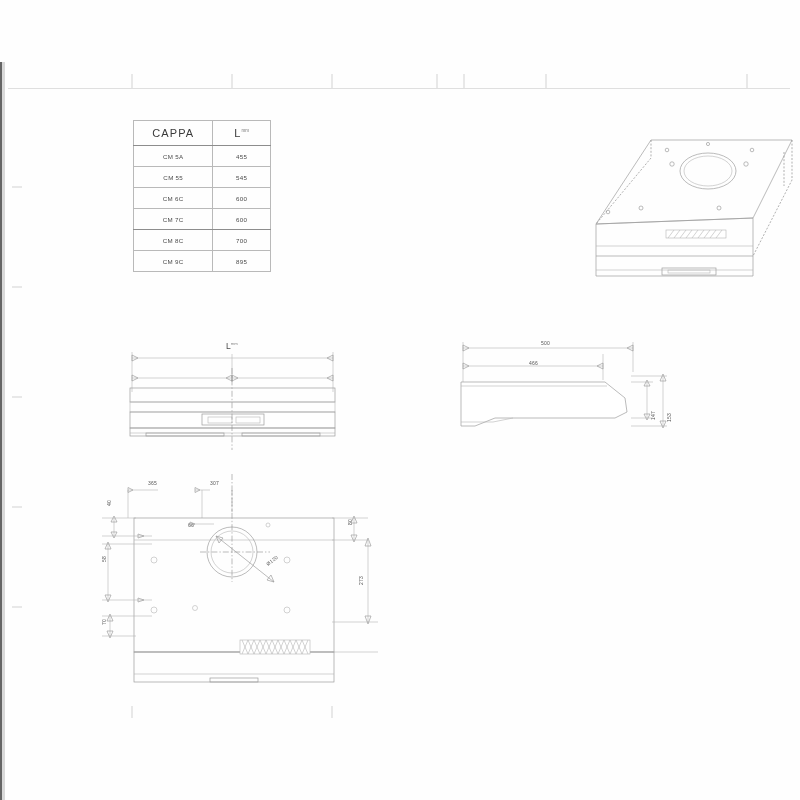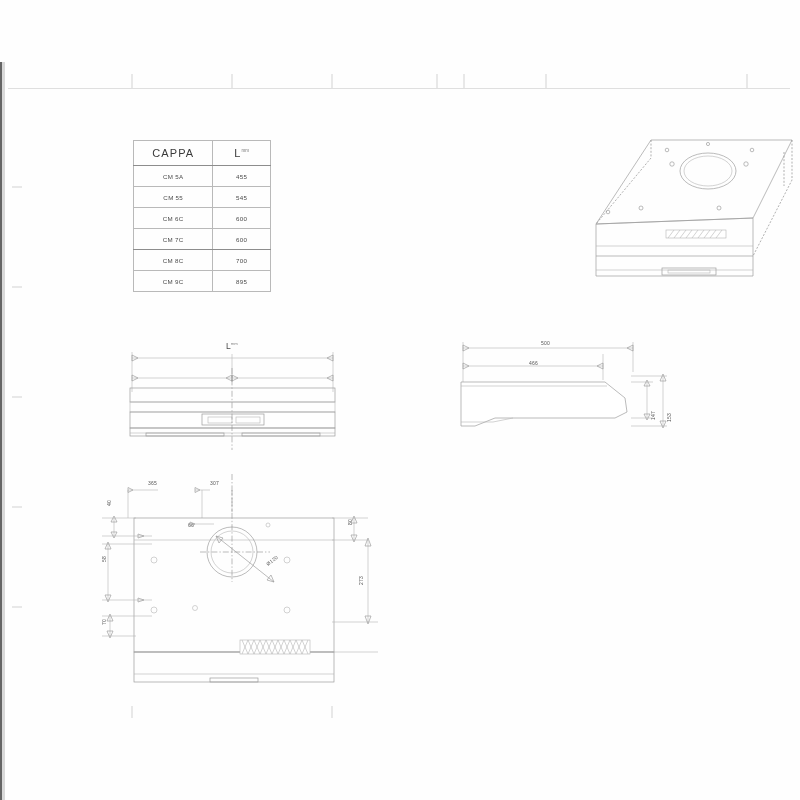--- a/index.html
+++ b/index.html
@@ -46,21 +46,21 @@
   
   .tick {
     position: absolute;
     background: #e8e8e8;
   }
 
   
   .spec-table {
     position: absolute;
     left: 133px;
-    top: 140px;
+    top: 120px;
     width: 138px;
     border-collapse: collapse;
     font-size: 6.2px;
     color: #4b4b4b;
   }
   .spec-table td, .spec-table th {
     border: 0.6px solid #b9b9b9;
     text-align: center;
     padding: 0;
     height: 20px;

